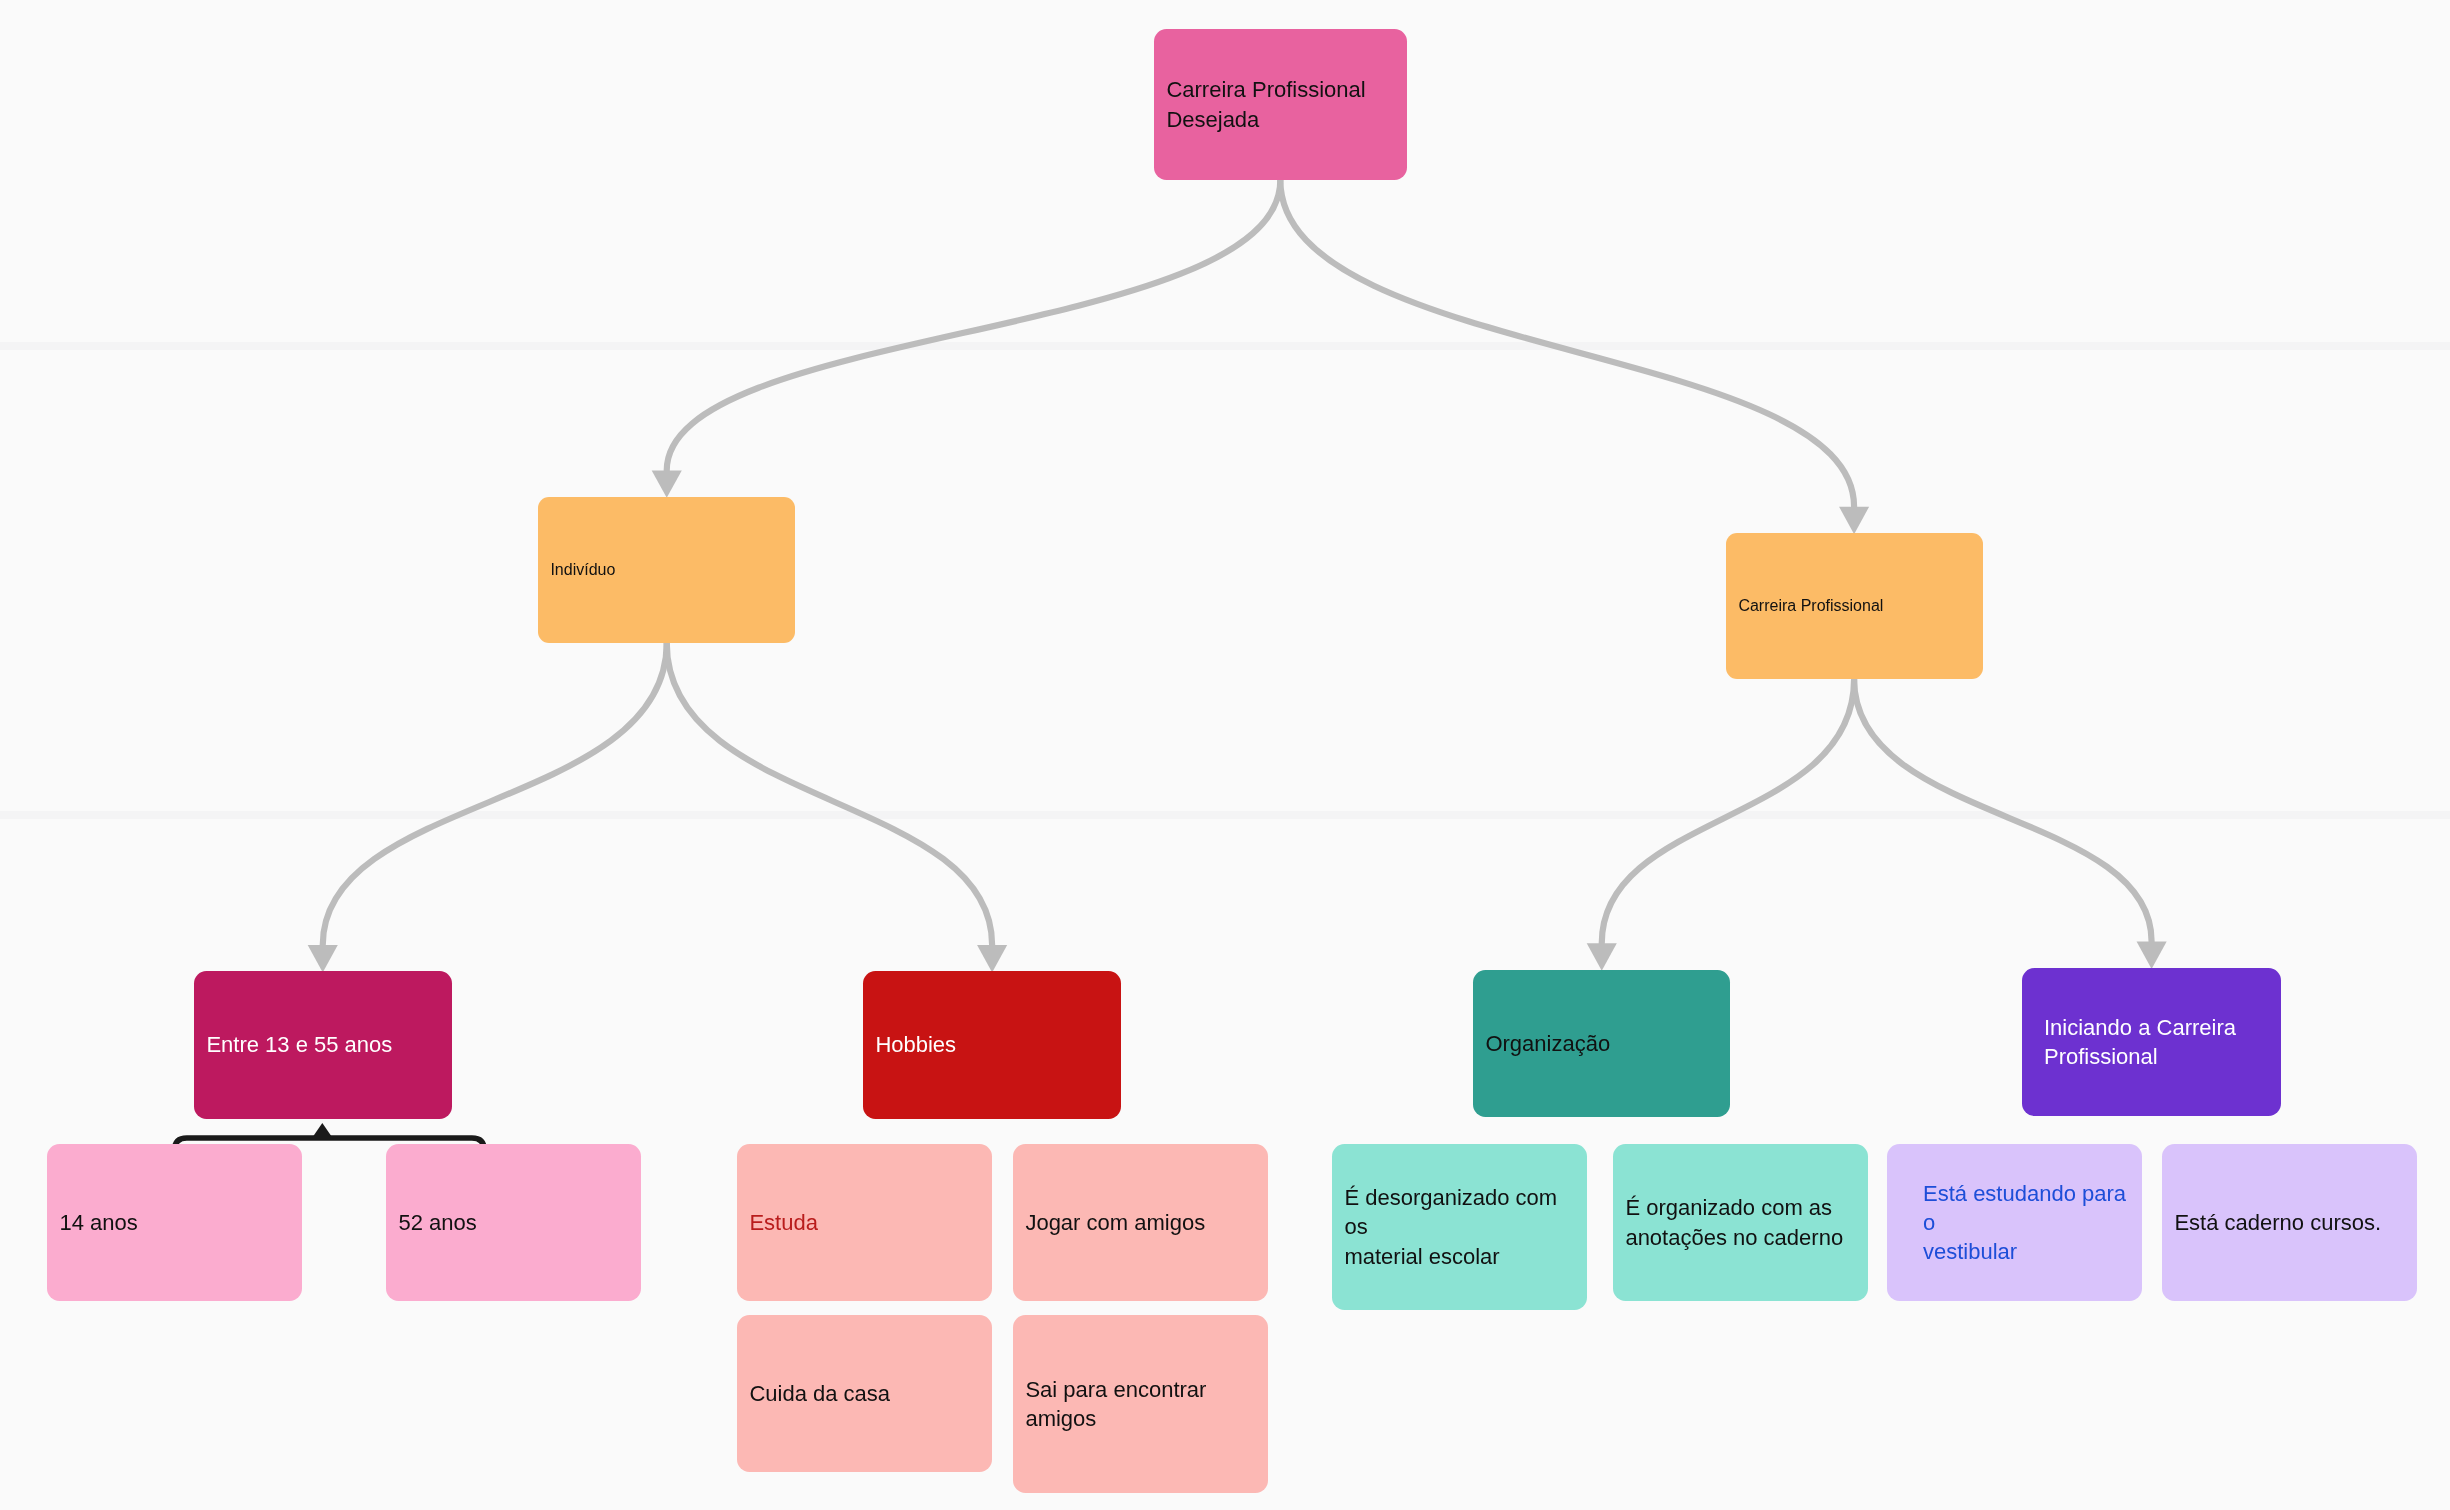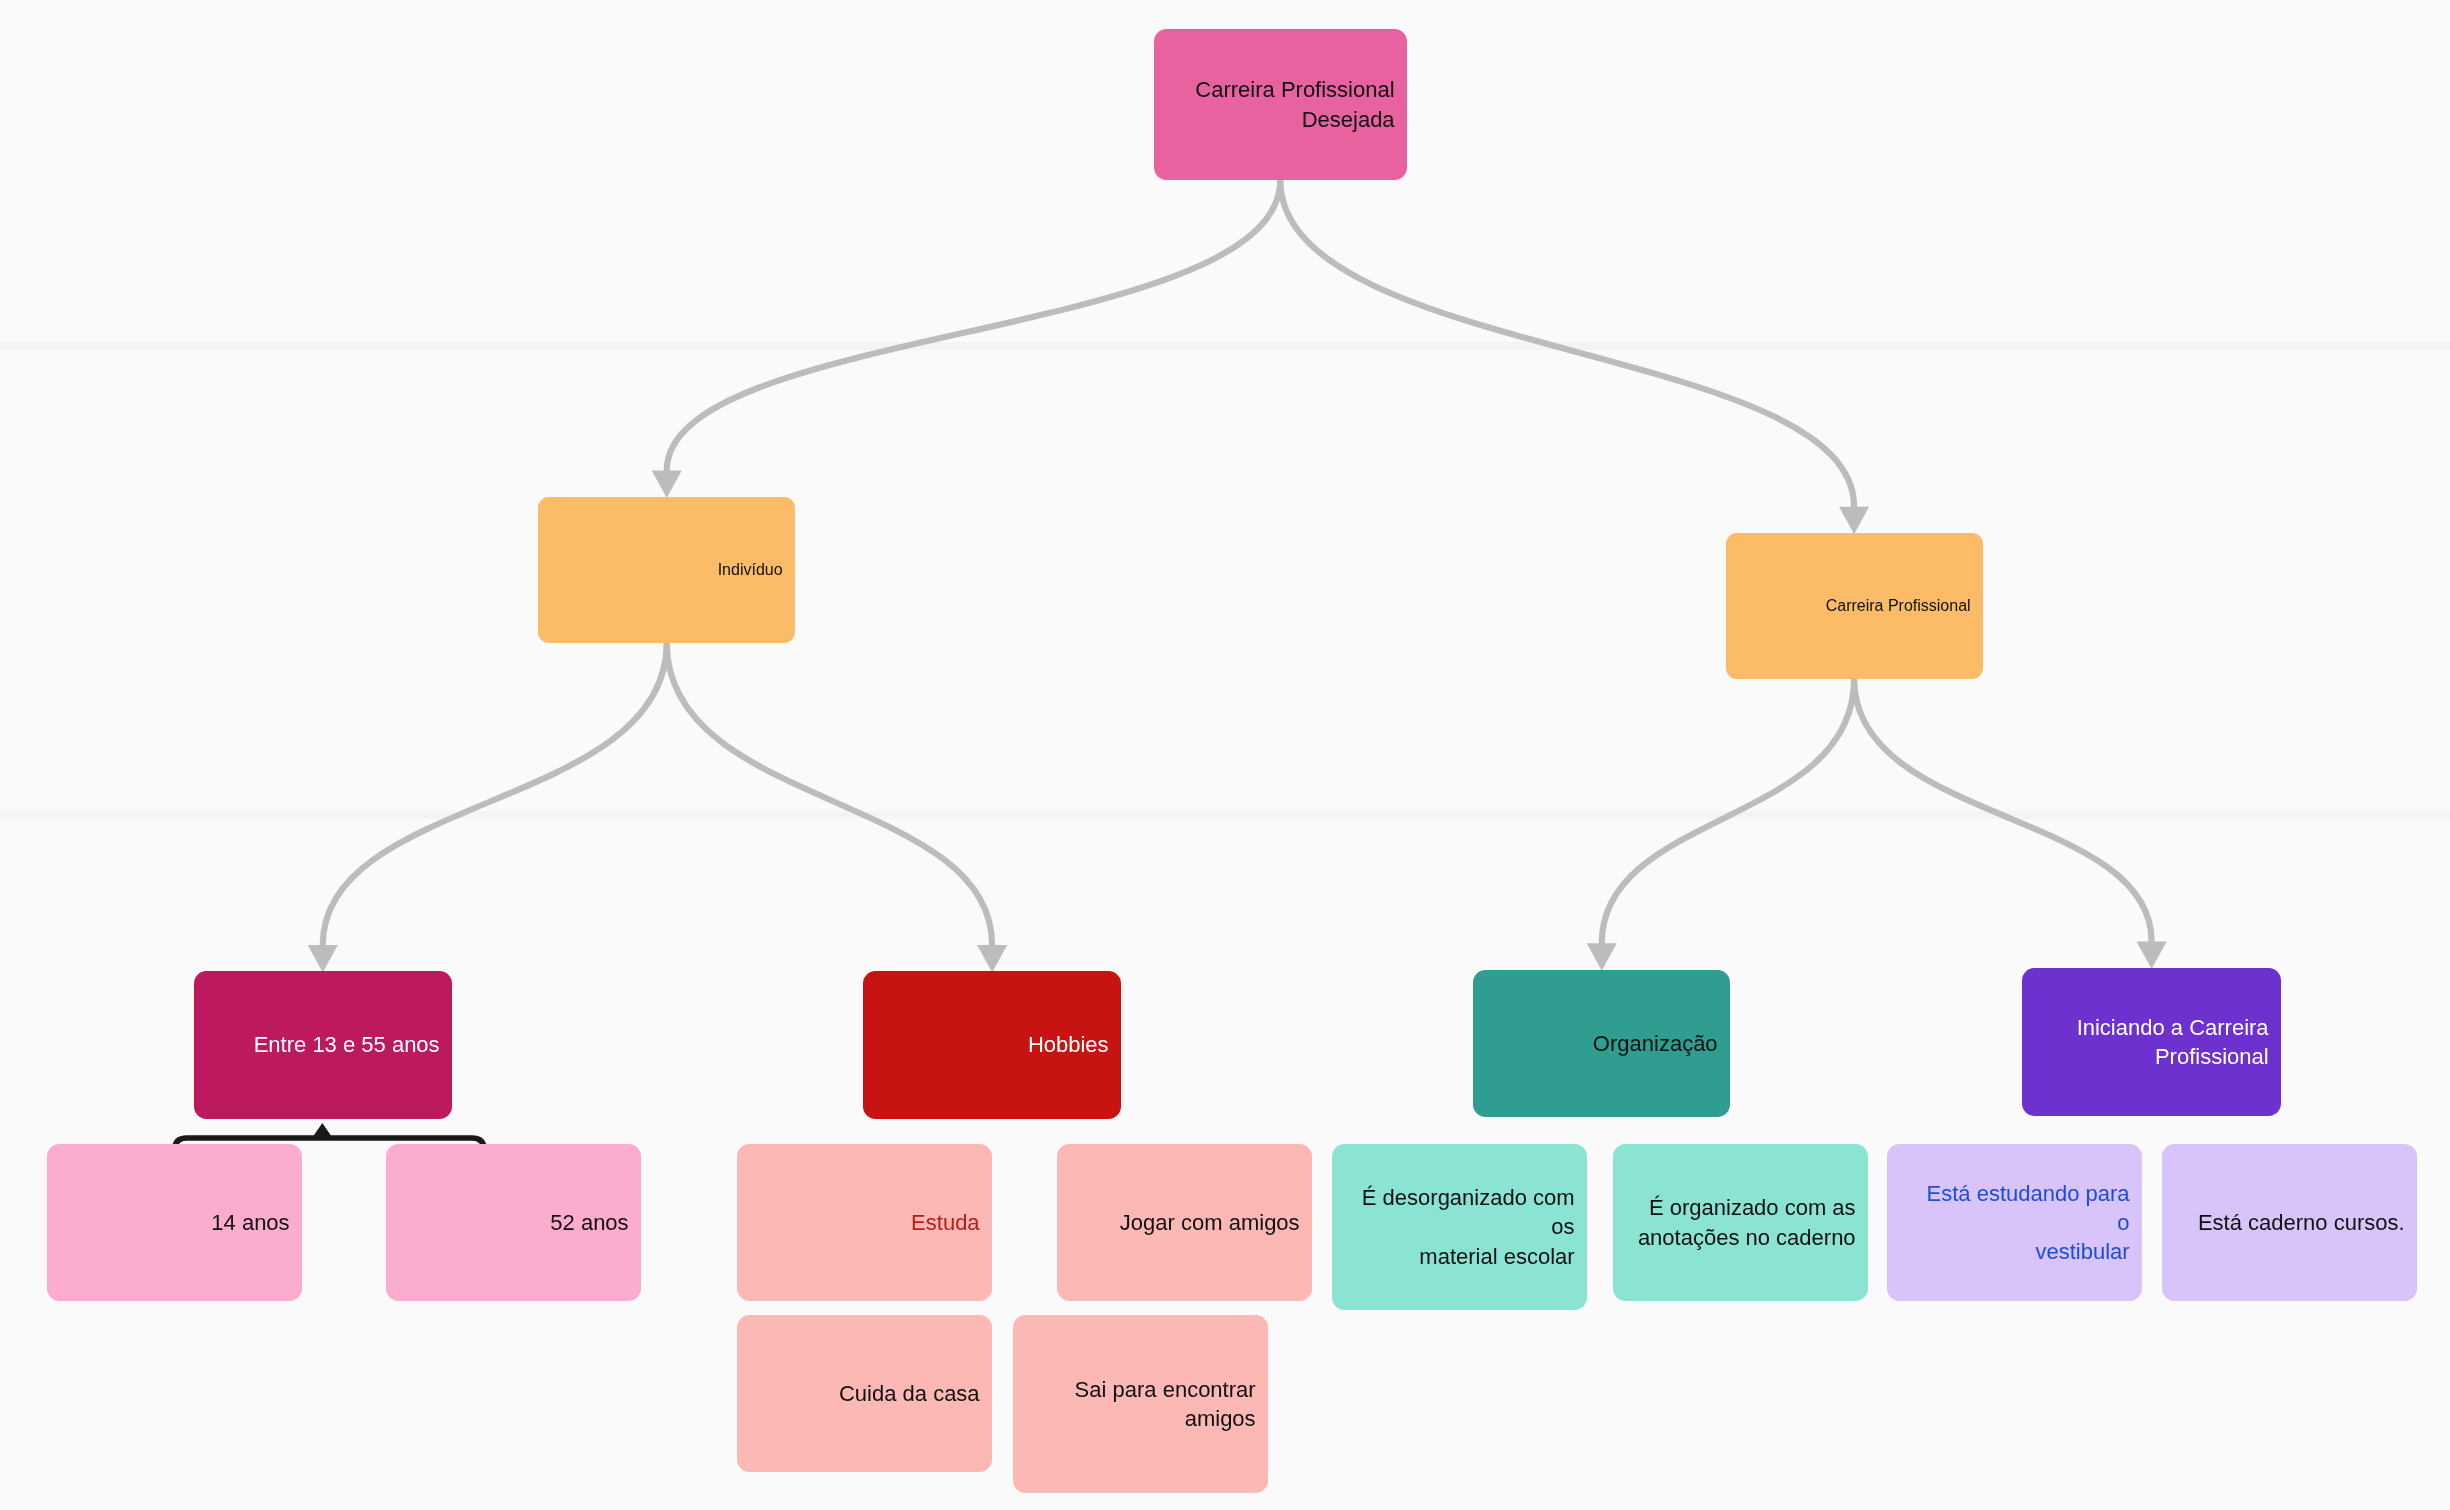--- a/index.html
+++ b/index.html
@@ -28,21 +28,21 @@
     left: 0; top: 0;
     width: 2450px; height: 1511px;
     pointer-events: none;
   }
   .node {
     position: absolute;
     border-radius: 12.4px;
     display: flex;
     align-items: center;
     justify-content: center;
-    text-align: right;
+    text-align: left;
     line-height: 1.33;
     padding: 5.3px 12.4px;
     white-space: pre-line;
   }
   .node-label {
     display: block;
     width: 100%;
   }
   .lvl0 { font-size: 22px; }
   .lvl1 { font-size: 16px; border-radius: 11px; }
@@ -86,21 +86,21 @@
       <div class="node lvl1" style="left: 538px; top: 497px; width: 257px; height: 146px; background: rgb(252, 187, 102); color: rgb(17, 17, 17);"><span class="node-label">Indivíduo</span></div>
       <div class="node lvl1" style="left: 1726px; top: 533px; width: 257px; height: 146px; background: rgb(252, 187, 102); color: rgb(17, 17, 17);"><span class="node-label">Carreira Profissional</span></div>
       <div class="node lvl2" style="left: 194px; top: 971px; width: 258px; height: 148px; background: rgb(189, 25, 95); color: rgb(255, 255, 255);"><span class="node-label">Entre 13 e 55 anos</span></div>
       <div class="node lvl2" style="left: 863px; top: 971px; width: 258px; height: 148px; background: rgb(200, 19, 19); color: rgb(255, 255, 255);"><span class="node-label">Hobbies</span></div>
       <div class="node lvl2" style="left: 1473px; top: 970px; width: 257px; height: 147px; background: rgb(47, 158, 144); color: rgb(17, 17, 17);"><span class="node-label">Organização</span></div>
       <div class="node lvl2" style="left: 2022px; top: 968px; width: 259px; height: 148px; background: rgb(109, 49, 208); color: rgb(255, 255, 255); padding-left: 22px;"><span class="node-label">Iniciando a Carreira
 Profissional</span></div>
       <div class="node lvl3" style="left: 47px; top: 1144px; width: 255px; height: 157px; background: rgb(251, 172, 207); color: rgb(17, 17, 17);"><span class="node-label">14 anos</span></div>
       <div class="node lvl3" style="left: 346px; top: 1144px; width: 255px; height: 157px; background: rgb(251, 172, 207); color: rgb(17, 17, 17); margin-left: 40px;"><span class="node-label">52 anos</span></div>
       <div class="node lvl3" style="left: 737px; top: 1144px; width: 255px; height: 157px; background: rgb(252, 184, 180); color: #b91c1c;"><span class="node-label">Estuda</span></div>
-      <div class="node lvl3" style="left: 1013px; top: 1144px; width: 255px; height: 157px; background: rgb(252, 184, 180); color: rgb(17, 17, 17); margin-left: 44px;"><span class="node-label">Jogar com amigos</span></div>
+      <div class="node lvl3" style="left: 1013px; top: 1144px; width: 255px; height: 157px; background: rgb(252, 184, 180); color: rgb(17, 17, 17);"><span class="node-label">Jogar com amigos</span></div>
       <div class="node lvl3" style="left: 737px; top: 1315px; width: 255px; height: 157px; background: rgb(252, 184, 180); color: rgb(17, 17, 17);"><span class="node-label">Cuida da casa</span></div>
       <div class="node lvl3" style="left: 1013px; top: 1315px; width: 255px; height: 178px; background: rgb(252, 184, 180); color: rgb(17, 17, 17);"><span class="node-label">Sai para encontrar
 amigos</span></div>
       <div class="node lvl3" style="left: 1332px; top: 1144px; width: 255px; height: 166px; background: rgb(139, 227, 211); color: rgb(17, 17, 17);"><span class="node-label">É desorganizado com os
 material escolar</span></div>
       <div class="node lvl3" style="left: 1613px; top: 1144px; width: 255px; height: 157px; background: rgb(139, 227, 211); color: rgb(17, 17, 17);"><span class="node-label">É organizado com as
 anotações no caderno</span></div>
       <div class="node lvl3" style="left: 1887px; top: 1144px; width: 255px; height: 157px; background: rgb(217, 195, 251); color: #1d4ed8; padding-left: 36px;"><span class="node-label">Está estudando para o
 vestibular</span></div>
       <div class="node lvl3" style="left: 2162px; top: 1144px; width: 255px; height: 157px; background: rgb(217, 195, 251); color: rgb(17, 17, 17);"><span class="node-label">Está caderno cursos.</span></div>

